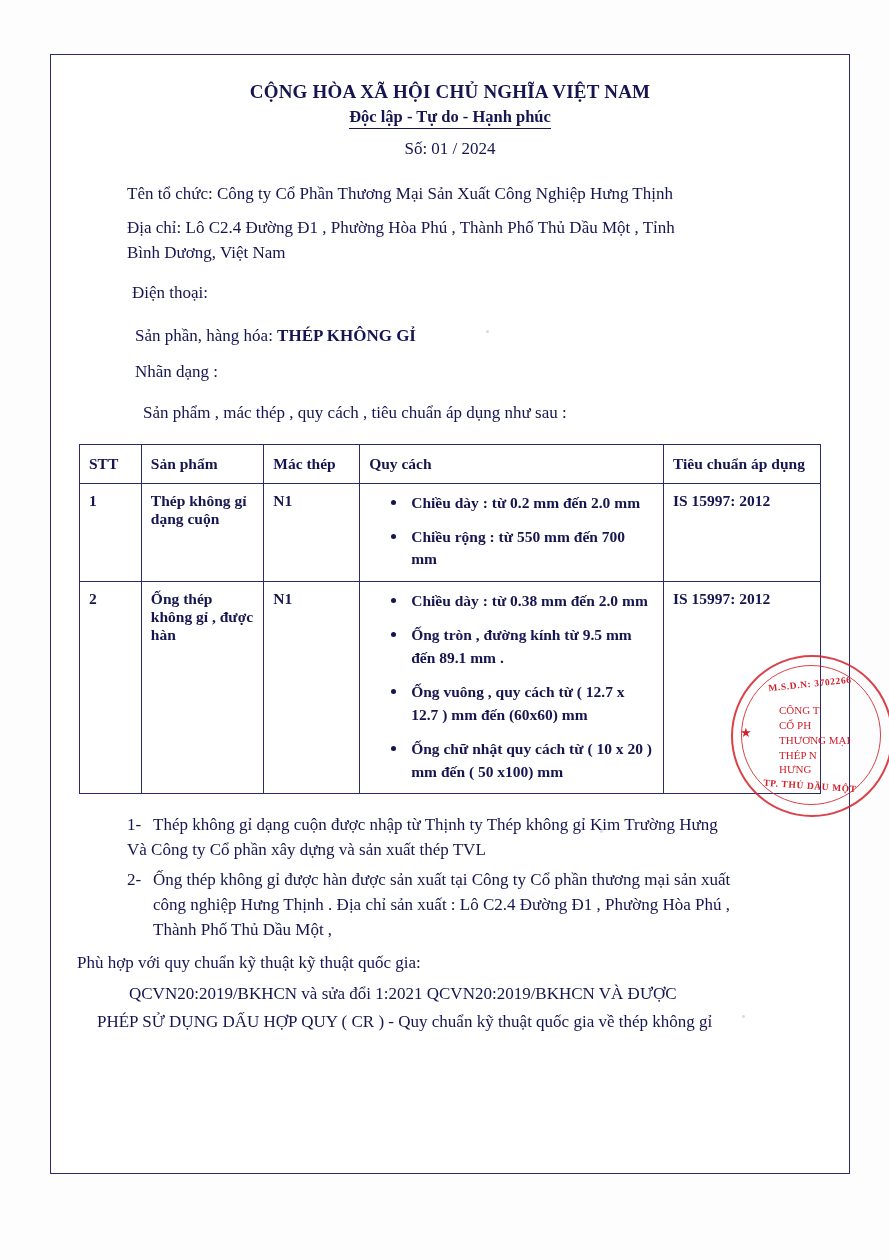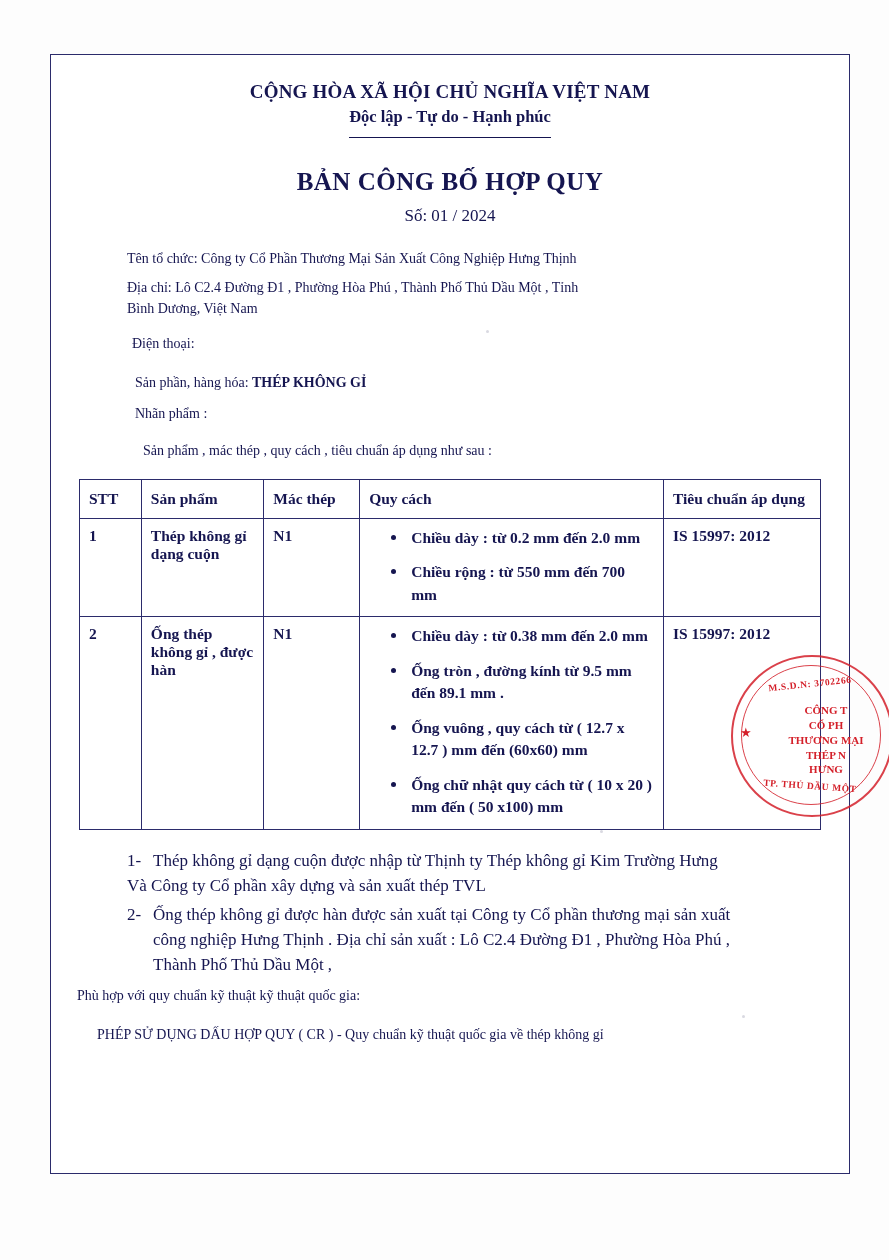--- a/index.html
+++ b/index.html
@@ -47,36 +47,36 @@
     color: #151550;
     margin-top: 8px;
   }
   .motto {
     font-weight: bold;
     font-size: 16.5px;
     margin-top: 4px;
     color: #151550;
     display: inline-block;
     border-bottom: 1.4px solid #151550;
-    padding-bottom: 10px;
+    padding-bottom: 1px;
   }
   .main-title {
     font-weight: bold;
     font-size: 25px;
     margin-top: 30px;
     color: #151550;
     letter-spacing: .5px;
   }
   .doc-number {
     font-size: 17px;
     margin-top: 10px;
     color: #151550;
   }
   .para {
-    font-size: 14px;
+    font-size: 17px;
     line-height: 1.5;
     color: #151550;
     margin-top: 14px;
   }
   .p-org { margin-left: 50px; margin-top: 22px; }
   .p-addr { margin-left: 50px; margin-top: 8px; }
   .p-phone { margin-left: 55px; margin-top: 14px; }
   .p-prod { margin-left: 58px; margin-top: 18px; }
   .p-brand { margin-left: 58px; margin-top: 10px; }
   .p-note { margin-left: 66px; margin-top: 16px; }
@@ -197,26 +197,26 @@
     text-align: center;
     color: #d4202a;
     font-size: 9.5px;
     font-weight: bold;
     letter-spacing: .6px;
   }
   .seal .arc-top { top: 24px; transform: rotate(-6deg); }
   .seal .arc-bottom { bottom: 22px; transform: rotate(4deg); }
   .seal .seal-center {
     position: absolute;
-    left: 40px;
+    left: 48px;
     top: 48px;
     width: 110px;
-    text-align: center;
+    text-align: left;
     color: #d4202a;
-    font-weight: bold;
+    font-weight: normal;
     font-size: 11px;
     line-height: 1.35;
   }
   .speck {
     position: absolute;
     background: #b9b9c8;
     border-radius: 50%;
     opacity: .55;
   }
 </style>
@@ -224,40 +224,39 @@
 <body>
 
 <div class="page">
 
   <div class="doc-frame">
     <div class="inner">
 
       <div class="center">
         <div class="nat-title">CỘNG HÒA XÃ HỘI CHỦ NGHĨA VIỆT NAM</div>
         <div><span class="motto">Độc lập - Tự do - Hạnh phúc</span></div>
-        <div class="main-title">BẢN CÔNG BỐ HỢP QUY</div>
         <div class="doc-number">Số: 01 / 2024</div>
       </div>
 
       <div class="para p-org">
         <span>Tên tổ chức: </span><span>Công ty Cổ Phần Thương Mại Sản Xuất Công Nghiệp Hưng Thịnh</span>
       </div>
 
       <div class="para p-addr">
         <span>Địa chỉ: </span><span>Lô C2.4 Đường Đ1 , Phường Hòa Phú , Thành Phố Thủ Dầu Một , Tỉnh</span>
       </div>
       <div class="para p-addr" style="margin-top:0">Bình Dương, Việt Nam</div>
 
       <div class="para p-phone">Điện thoại:</div>
 
       <div class="para p-prod">
         <span>Sản phần, hàng hóa: </span><span class="bold">THÉP KHÔNG GỈ</span>
       </div>
 
-      <div class="para p-brand">Nhãn phẩm :</div>
+      <div class="para p-brand">Nhãn dạng :</div>
 
       <div class="para p-note">Sản phẩm , mác thép , quy cách , tiêu chuẩn áp dụng như sau :</div>
 
       <table class="spec">
         <thead>
           <tr>
             <th class="c-stt">STT</th>
             <th class="c-prod">Sản phẩm</th>
             <th class="c-mac">Mác thép</th>
             <th class="c-quy">Quy cách</th>
@@ -303,21 +302,22 @@
 
         <div class="note-row">
           <div class="note-num">2-</div>
           <div class="note-text">Ống thép không gỉ được hàn được sản xuất tại Công ty Cổ phần thương mại sản xuất</div>
         </div>
         <div class="note-cont2">công nghiệp Hưng Thịnh . Địa chỉ sản xuất : Lô C2.4 Đường Đ1 , Phường Hòa Phú ,</div>
         <div class="note-cont2">Thành Phố Thủ Dầu Một ,</div>
       </div>
 
       <div class="para p-conform">Phù hợp với quy chuẩn kỹ thuật kỹ thuật quốc gia:</div>
-      <div class="para p-qcvn2" style="margin-top:18px">PHÉP SỬ DỤNG DẤU HỢP QUY ( CR ) -  Quy chuẩn kỹ thuật quốc gia về thép không gỉ</div>
+      <div class="para p-qcvn">QCVN20:2019/BKHCN và sửa đổi 1:2021  QCVN20:2019/BKHCN VÀ ĐƯỢC</div>
+      <div class="para p-qcvn2" style="margin-top:2px">PHÉP SỬ DỤNG DẤU HỢP QUY ( CR ) -  Quy chuẩn kỹ thuật quốc gia về thép không gỉ</div>
 
       <div class="seal">
         <div class="ring"></div>
         <div class="ring inner2"></div>
         <div class="star">★</div>
         <div class="arc-top">M.S.D.N: 3702266</div>
         <div class="arc-bottom">TP. THỦ DẦU MỘT</div>
         <div class="seal-center">
           <div>CÔNG T</div>
           <div>CỔ PH</div>

